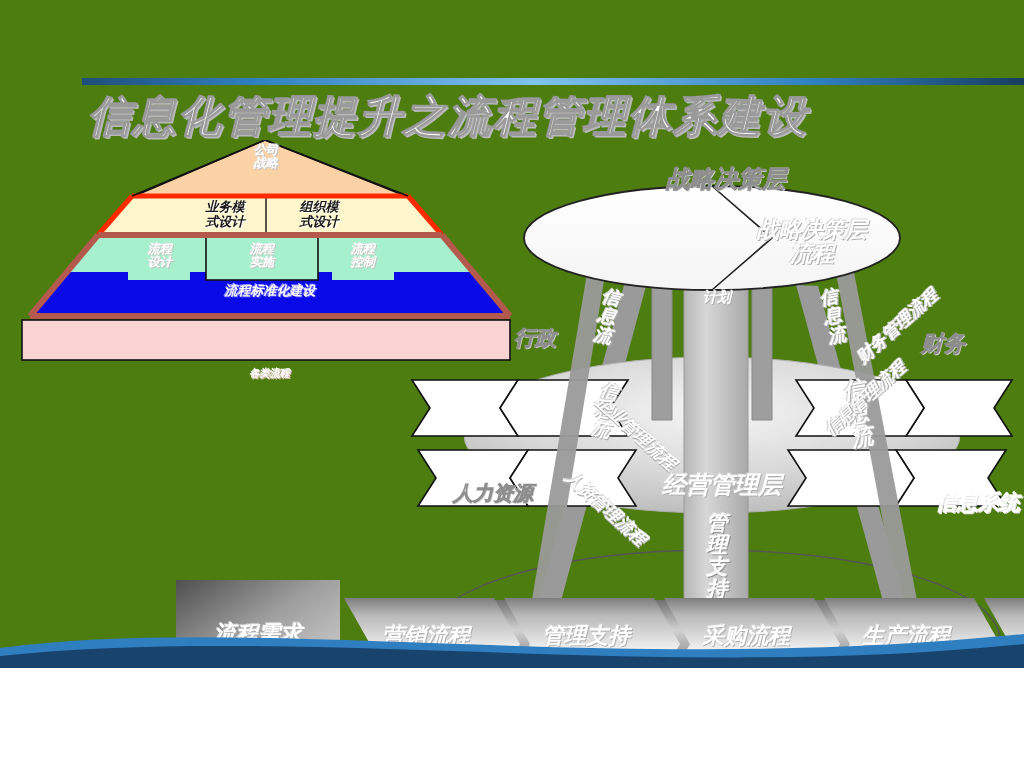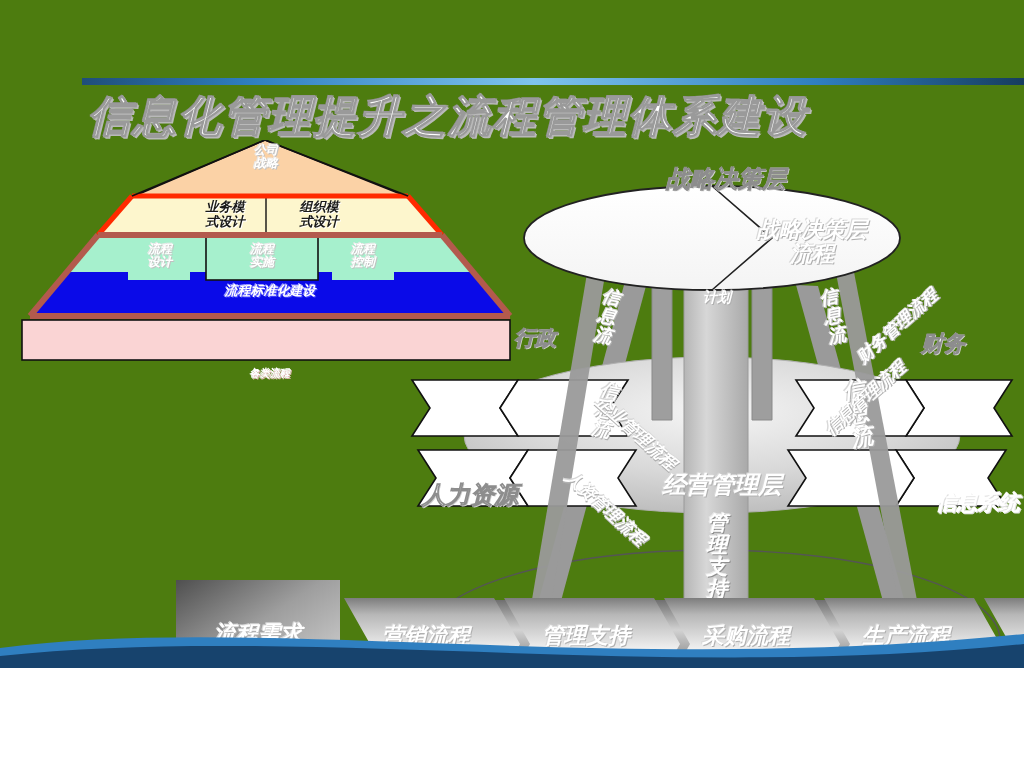--- a/index.html
+++ b/index.html
@@ -209,21 +209,21 @@
     <div class="emb" style="left:444px;top:218px;width:28px;font-size:22px;transform:rotate(-10deg);">信息
 流</div>
 
     
     <div class="emb" style="left:186px;top:216px;width:150px;font-size:17px;transform:rotate(42deg);transform-origin:left top;">企业管理流程</div>
     <div class="emb" style="left:156px;top:292px;width:150px;font-size:17px;transform:rotate(42deg);transform-origin:left top;">人资管理流程</div>
     <div class="emb" style="left:436px;top:210px;width:150px;font-size:17px;transform:rotate(-42deg);transform-origin:left top;">财务管理流程</div>
     <div class="emb" style="left:404px;top:282px;width:150px;font-size:17px;transform:rotate(-42deg);transform-origin:left top;">信息管理流程</div>
   </div>
 
-  <div class="outl" style="left:415px;top:482px;width:110px;font-size:24px;">人力资源</div>
+  <div class="outl" style="left:438px;top:482px;width:110px;font-size:20px;">人力资源</div>
   <div class="outl" style="left:908px;top:332px;width:70px;font-size:22px;">财务</div>
   <div class="emb" style="left:930px;top:492px;width:96px;font-size:21px;
        text-shadow:1px 1px 0 #e0e0e0,-1px -1px 0 #ffffff;">信息系统</div>
 
   <div style="position:absolute;left:0;top:580px;width:1024px;height:120px;">
     <svg width="1024" height="120" viewBox="0 0 1024 120">
       <defs>
         <linearGradient id="cg" x1="0" y1="0" x2="0" y2="1">
           <stop offset="0%" stop-color="#7d7d7d"></stop>
           <stop offset="18%" stop-color="#b7b7b7"></stop>

